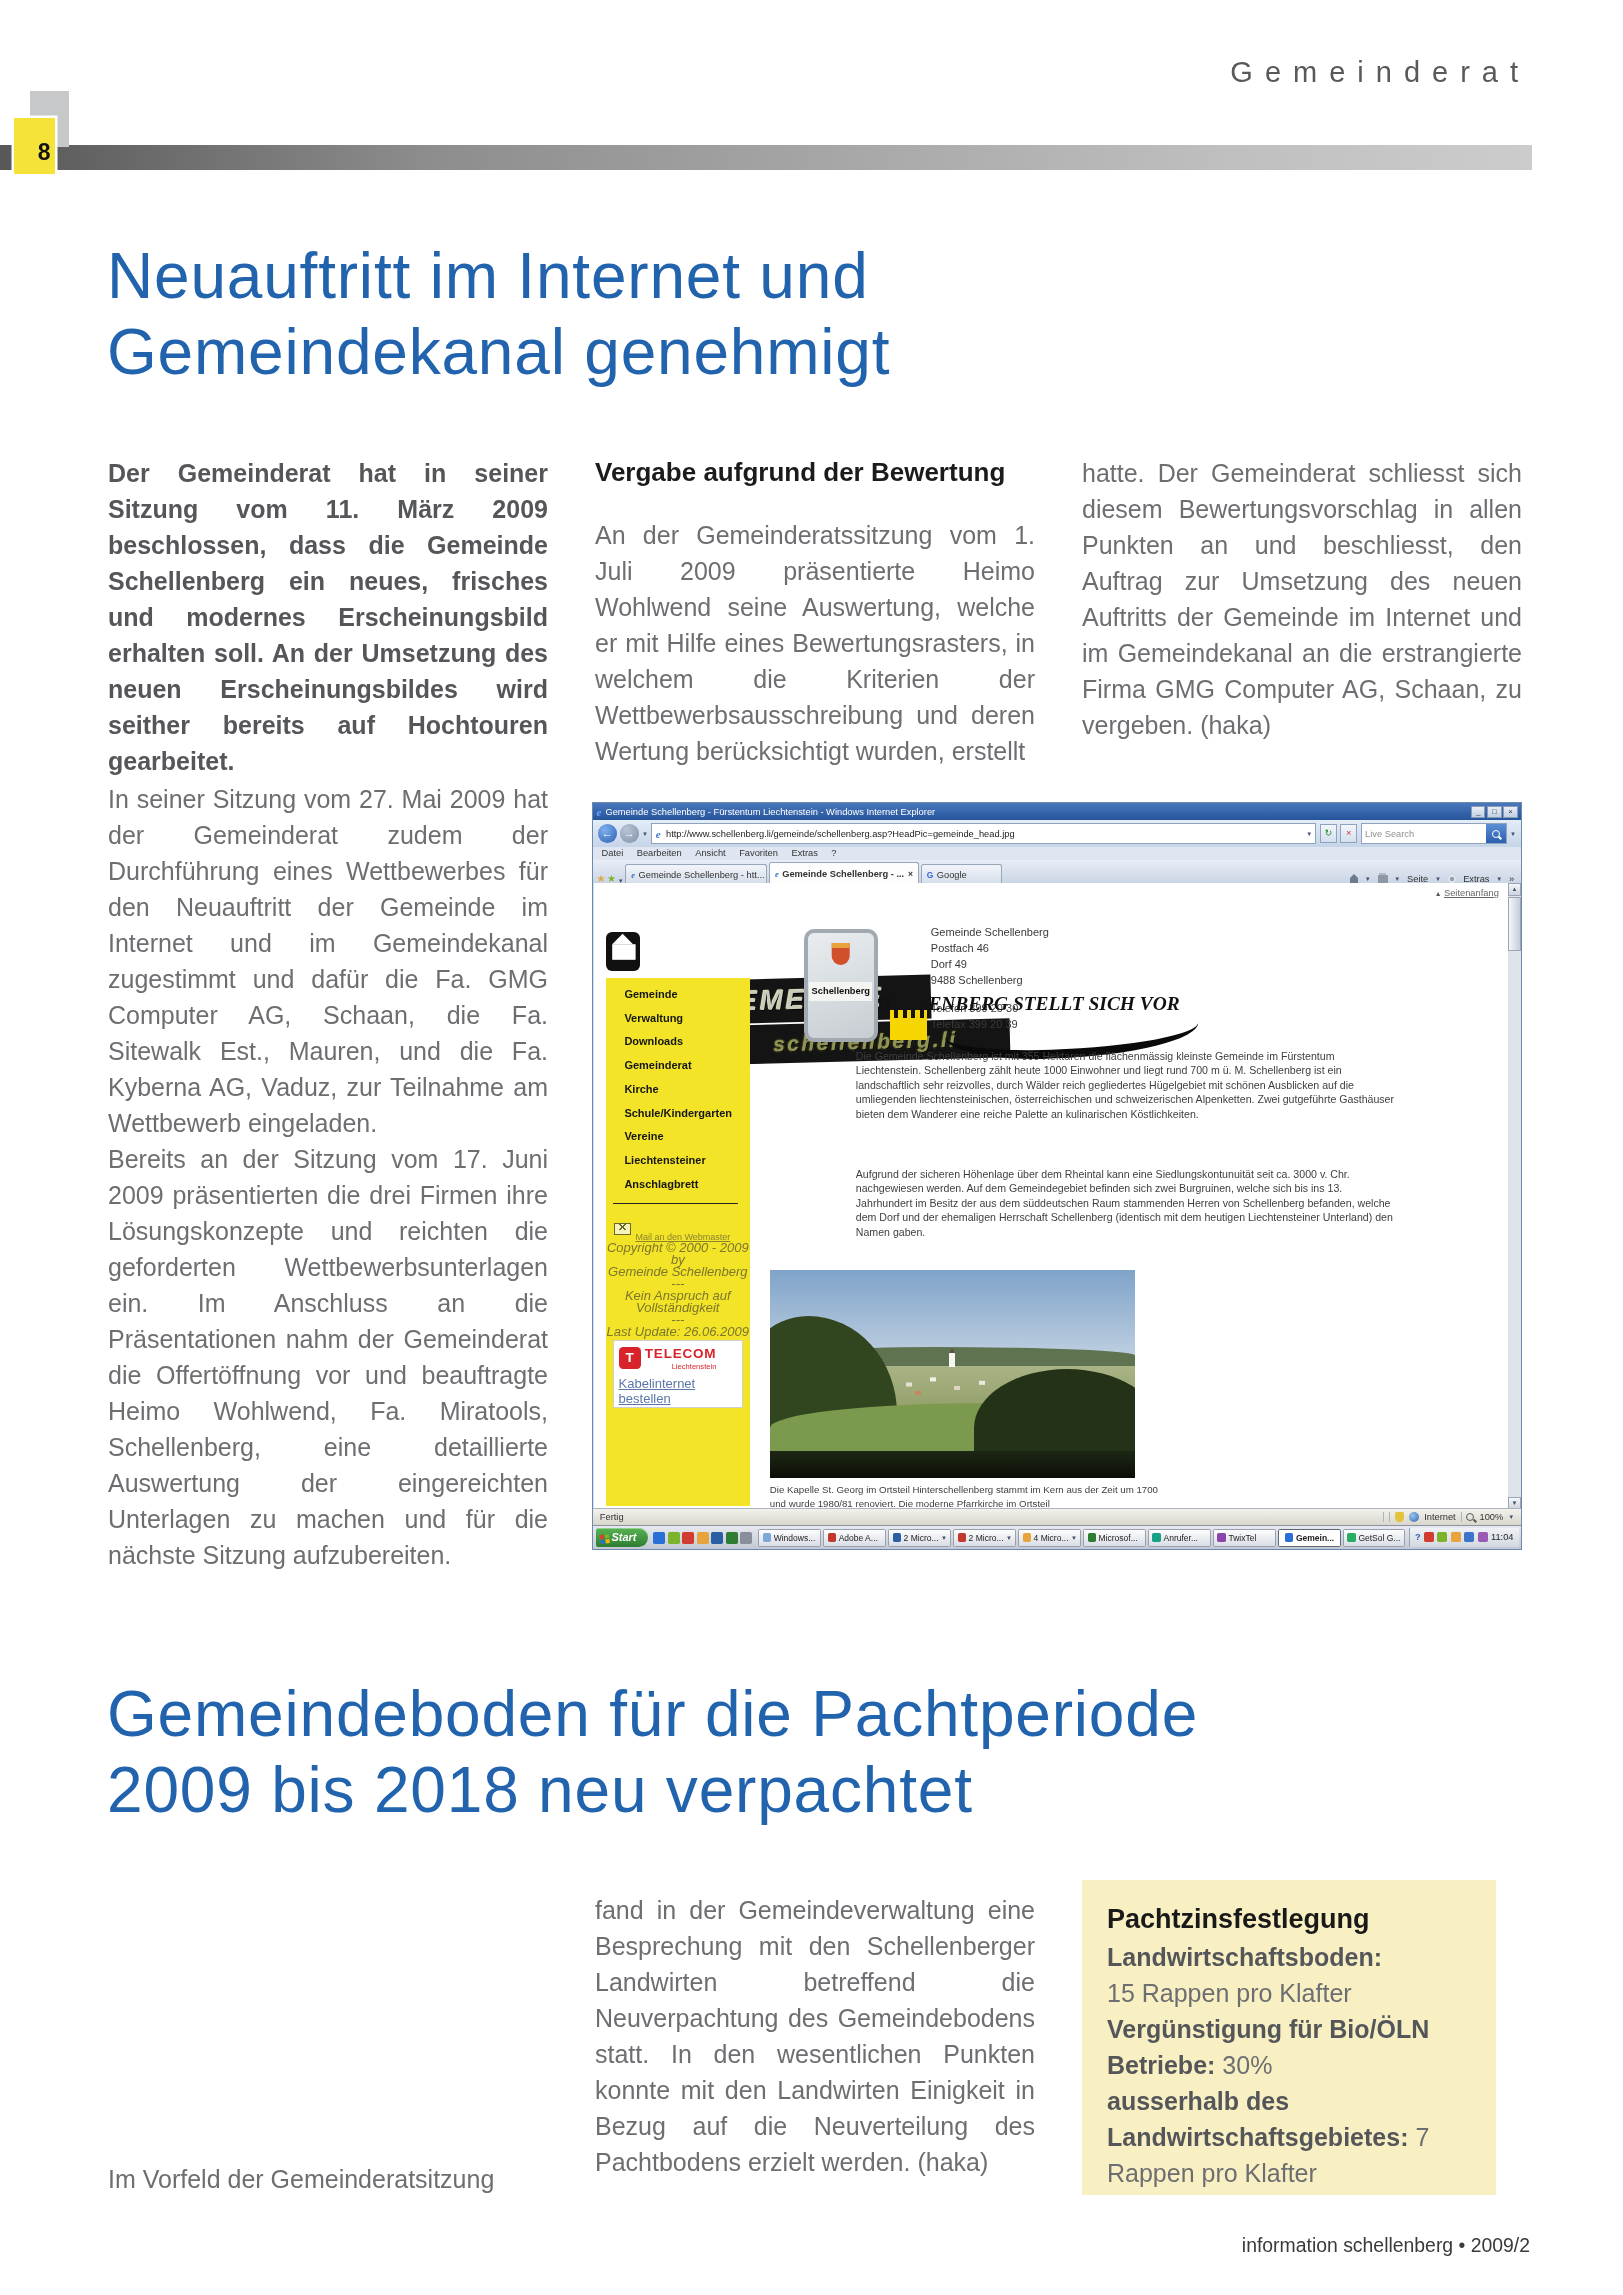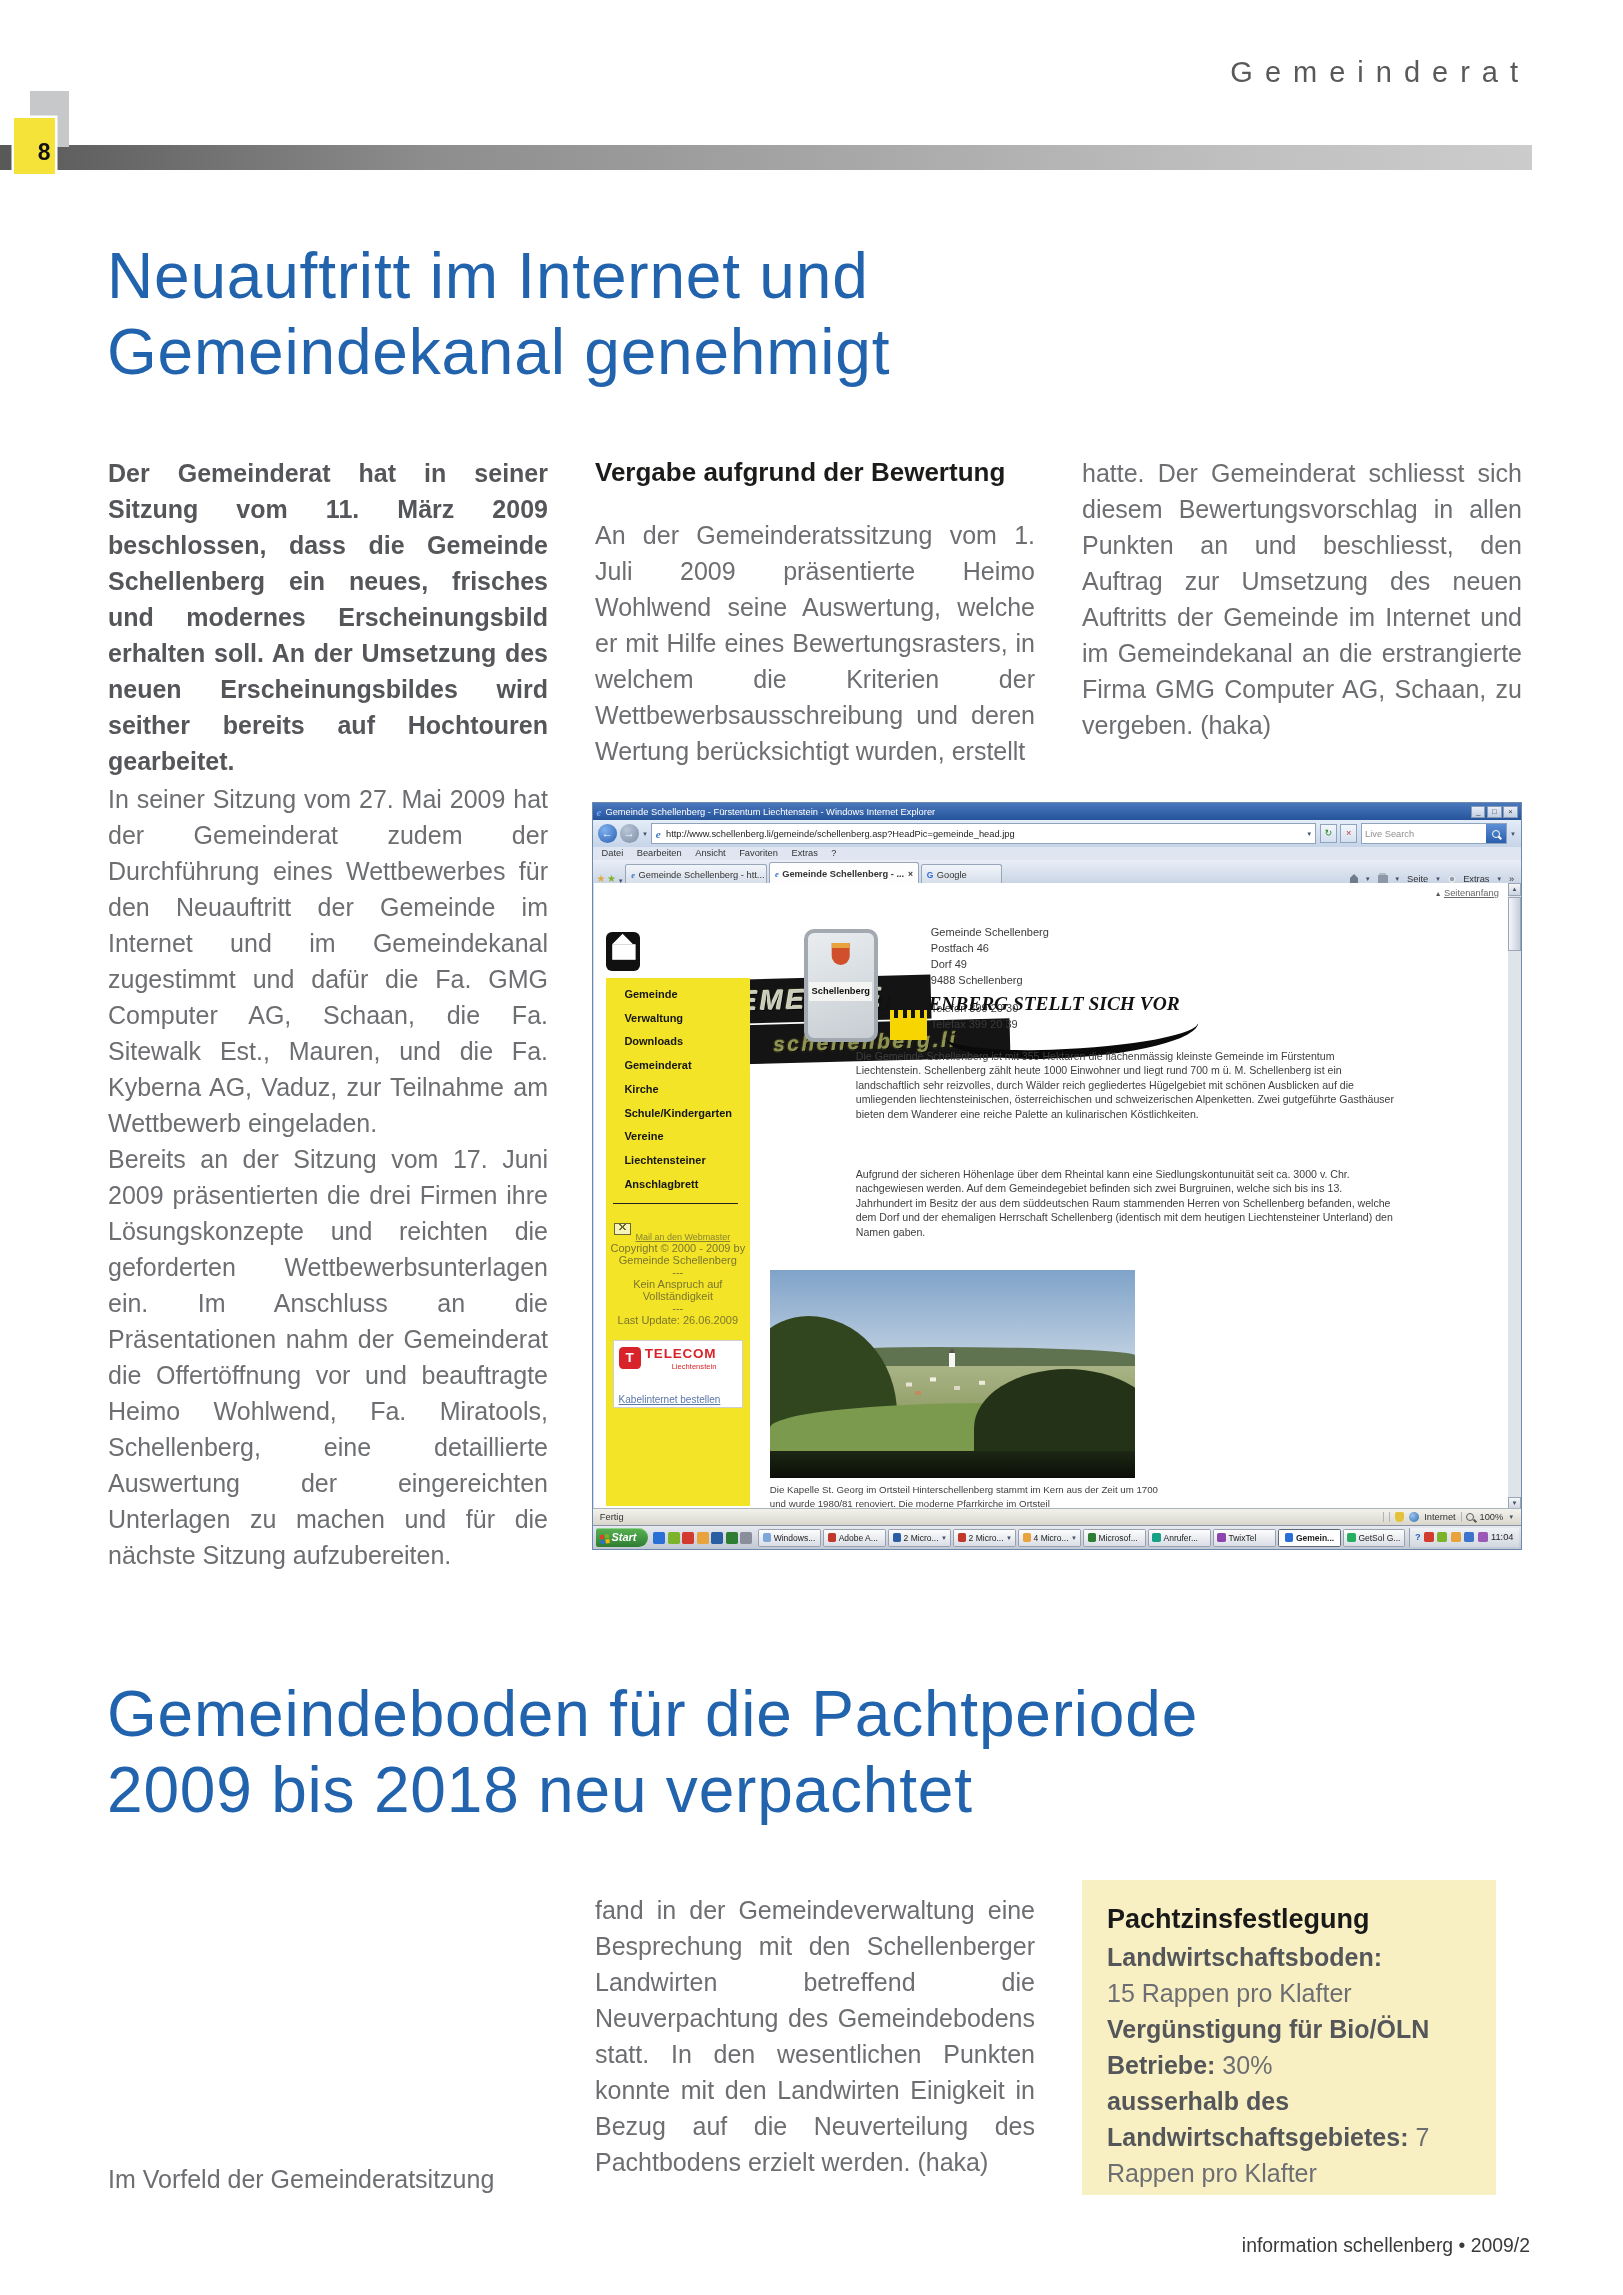--- a/index.html
+++ b/index.html
@@ -112,29 +112,29 @@
   #waddr .gap{height:12px;}
   #sidebar{left:12px;top:95px;width:144px;height:528px;background:#f3e427;}
   .wnav{position:absolute;left:18.6px;font-size:11px;font-weight:bold;color:#161616;white-space:nowrap;}
   #sidebar hr{position:absolute;left:6.8px;width:125px;border:none;border-top:1.7px solid #222;margin:0;}
   #mailrow{position:absolute;left:8.5px;display:flex;align-items:center;gap:4.2px;}
   .env{width:15px;height:10px;border:0.8px solid #6a6831;display:inline-block;
        background:linear-gradient(135deg,transparent 44%,#6a6831 45% 53%,transparent 54%),
                   linear-gradient(45deg,transparent 44%,#6a6831 45% 53%,transparent 54%),#f7f2b8;
        background-size:100% 60%;background-repeat:no-repeat;}
   #mailrow .txt{font-size:9px;color:#8a8432;text-decoration:underline;margin-top:16px;}
-  #copyblock{position:absolute;left:0;width:144px;text-align:center;font-size:11px;line-height:12px;color:#7c762e;}
+  #copyblock{position:absolute;left:0;width:144px;text-align:center;font-size:13px;line-height:12px;color:#7c762e;font-style:italic;}
   #telecom{position:absolute;left:6.8px;width:130px;height:68px;background:#fff;border:0.8px solid #cfcfcf;
            box-sizing:border-box;padding:5px 5px 3.4px 5px;}
   #telecom .row{display:flex;align-items:center;gap:4.2px;}
   #tlogo{width:22px;height:22px;background:#d8232a;border-radius:4.2px;color:#fff;font-weight:bold;
          font-size:13.5px;text-align:center;line-height:22px;}
   #tname{color:#d8232a;font-weight:bold;font-size:13.5px;letter-spacing:0.8px;}
   #tsub{color:#d8232a;font-size:7.6px;text-align:right;margin-top:0.8px;}
-  #tlink{font-size:10px;color:#5b76a8;text-decoration:underline;margin-top:23px;}
+  #tlink{font-size:13px;color:#5b76a8;text-decoration:underline;margin-top:5px;}
   #wtitle{left:245px;top:110px;width:355px;text-align:center;font-family:"Liberation Serif",serif;
           font-style:italic;font-weight:bold;font-size:19.4px;color:#111;}
   #swoosh{left:351px;top:137px;width:254px;height:29px;border-bottom:9.3px solid #0a0a0a;
           border-radius:10% 80% 70% 50%/0 0 100% 80%;transform:rotate(-2deg);}
   .wpara{left:262px;width:541px;font-size:10.6px;line-height:14.4px;color:#3e3e3e;}
   #wpara1{top:166px;}
   #wpara2{top:284px;}
   #photo{left:176px;top:387px;width:365px;height:208px;overflow:hidden;background:#86a7c9;}
   .ph-sky{position:absolute;left:0;top:0;width:100%;height:48%;
           background:linear-gradient(#7fa3c9,#c8d6e4);}

